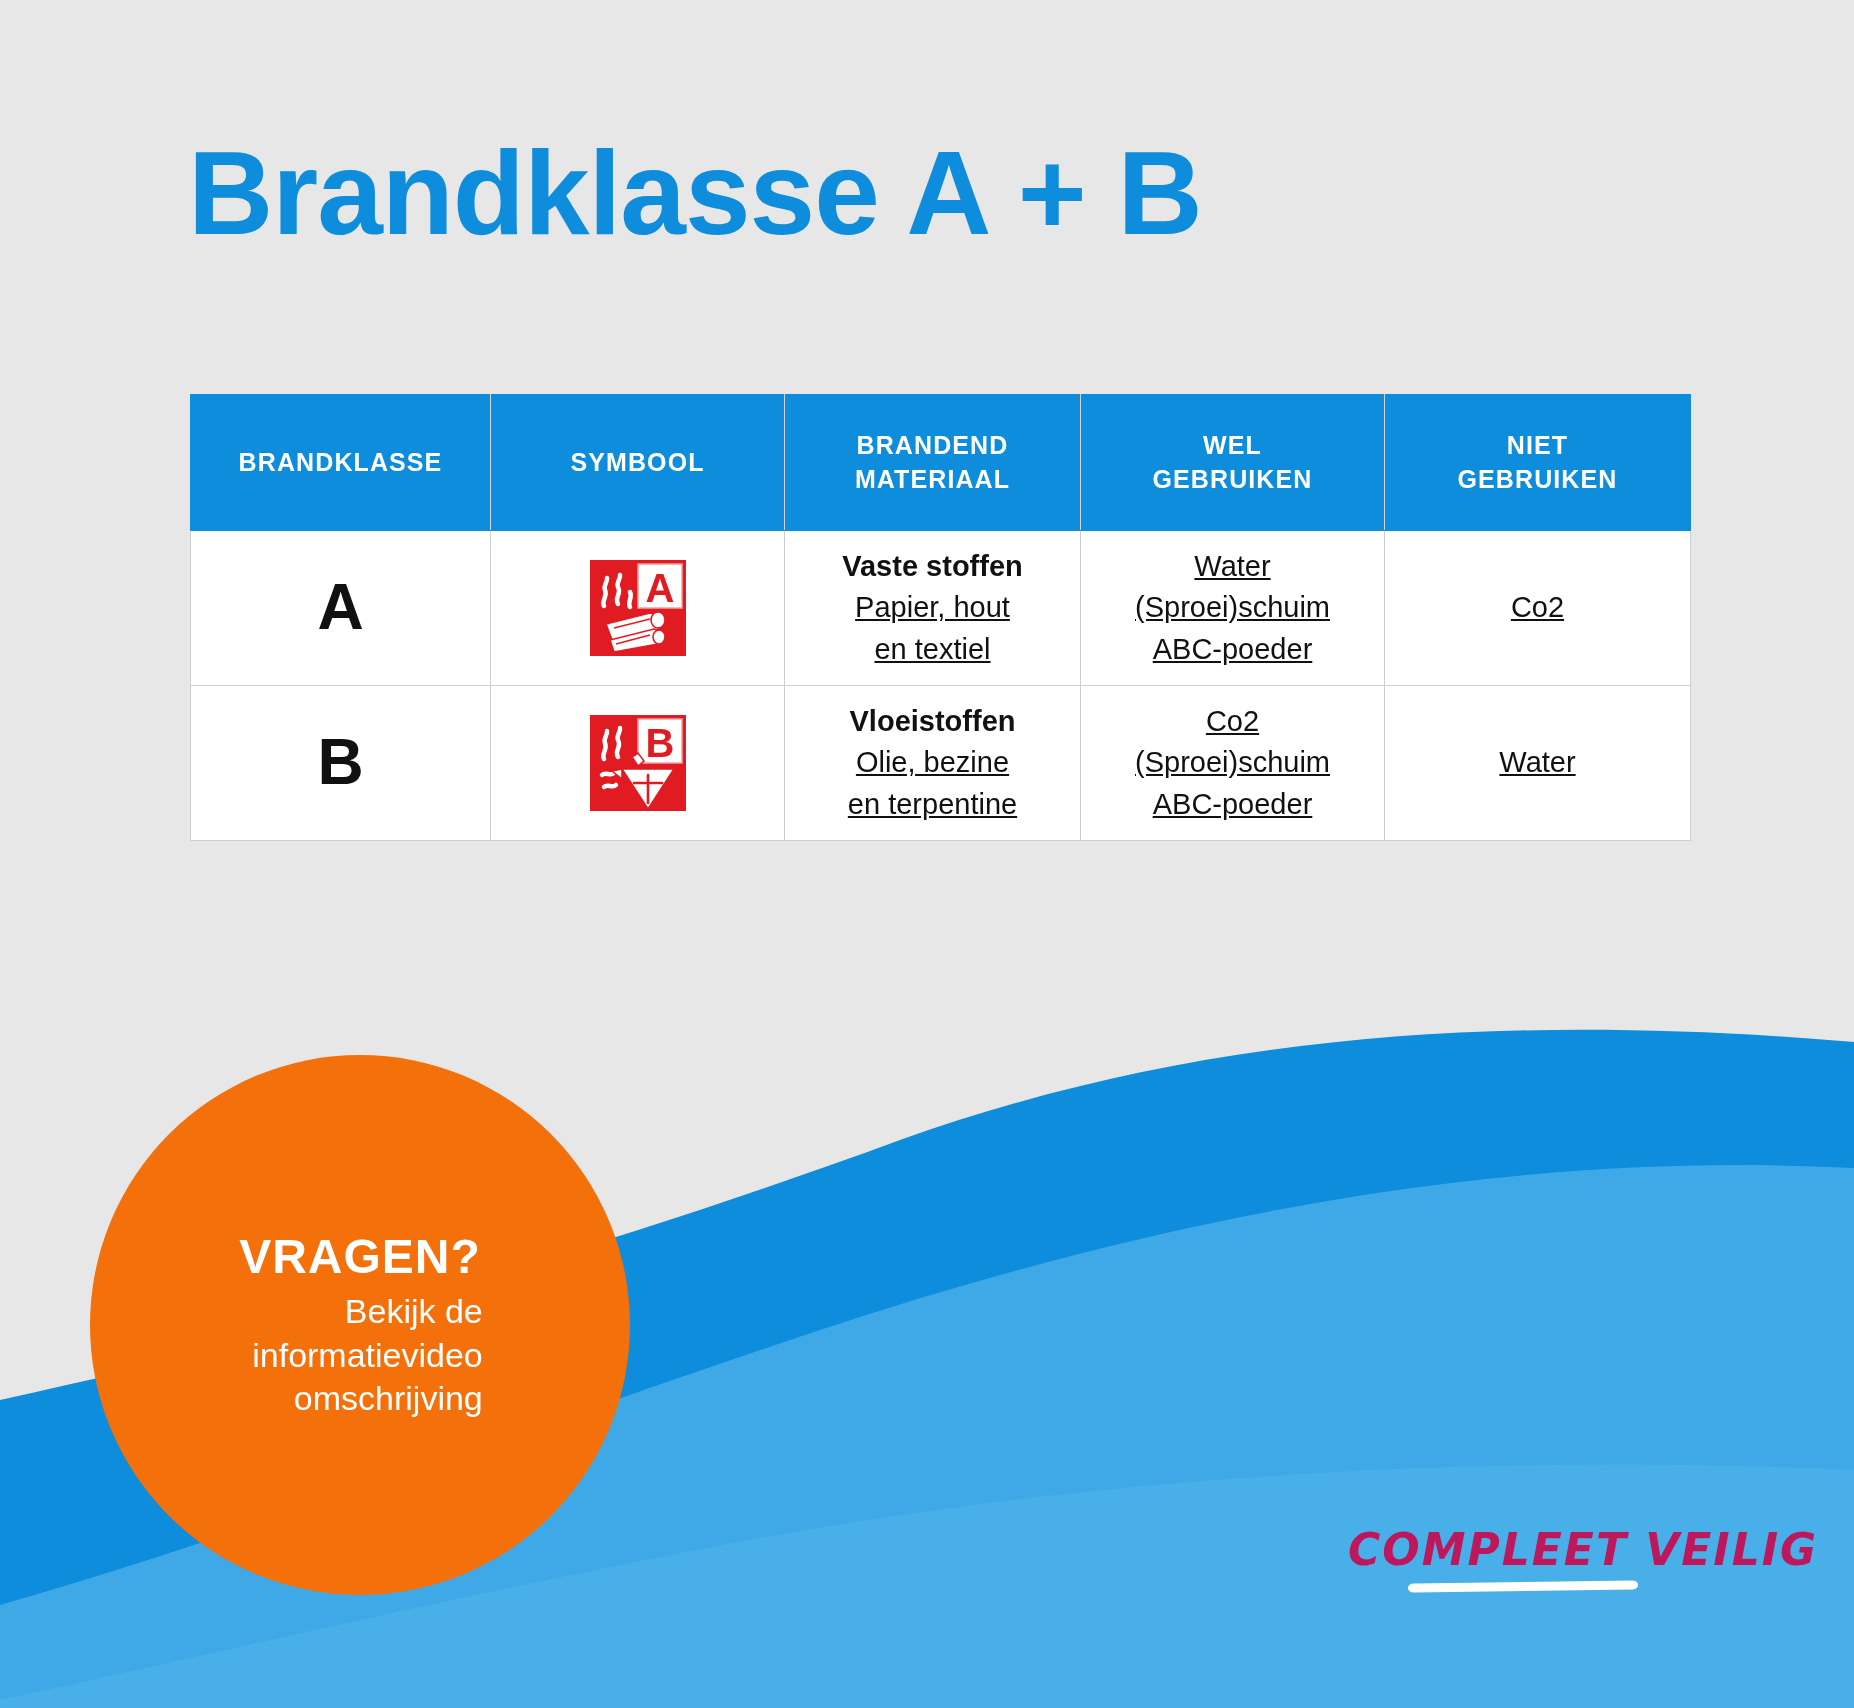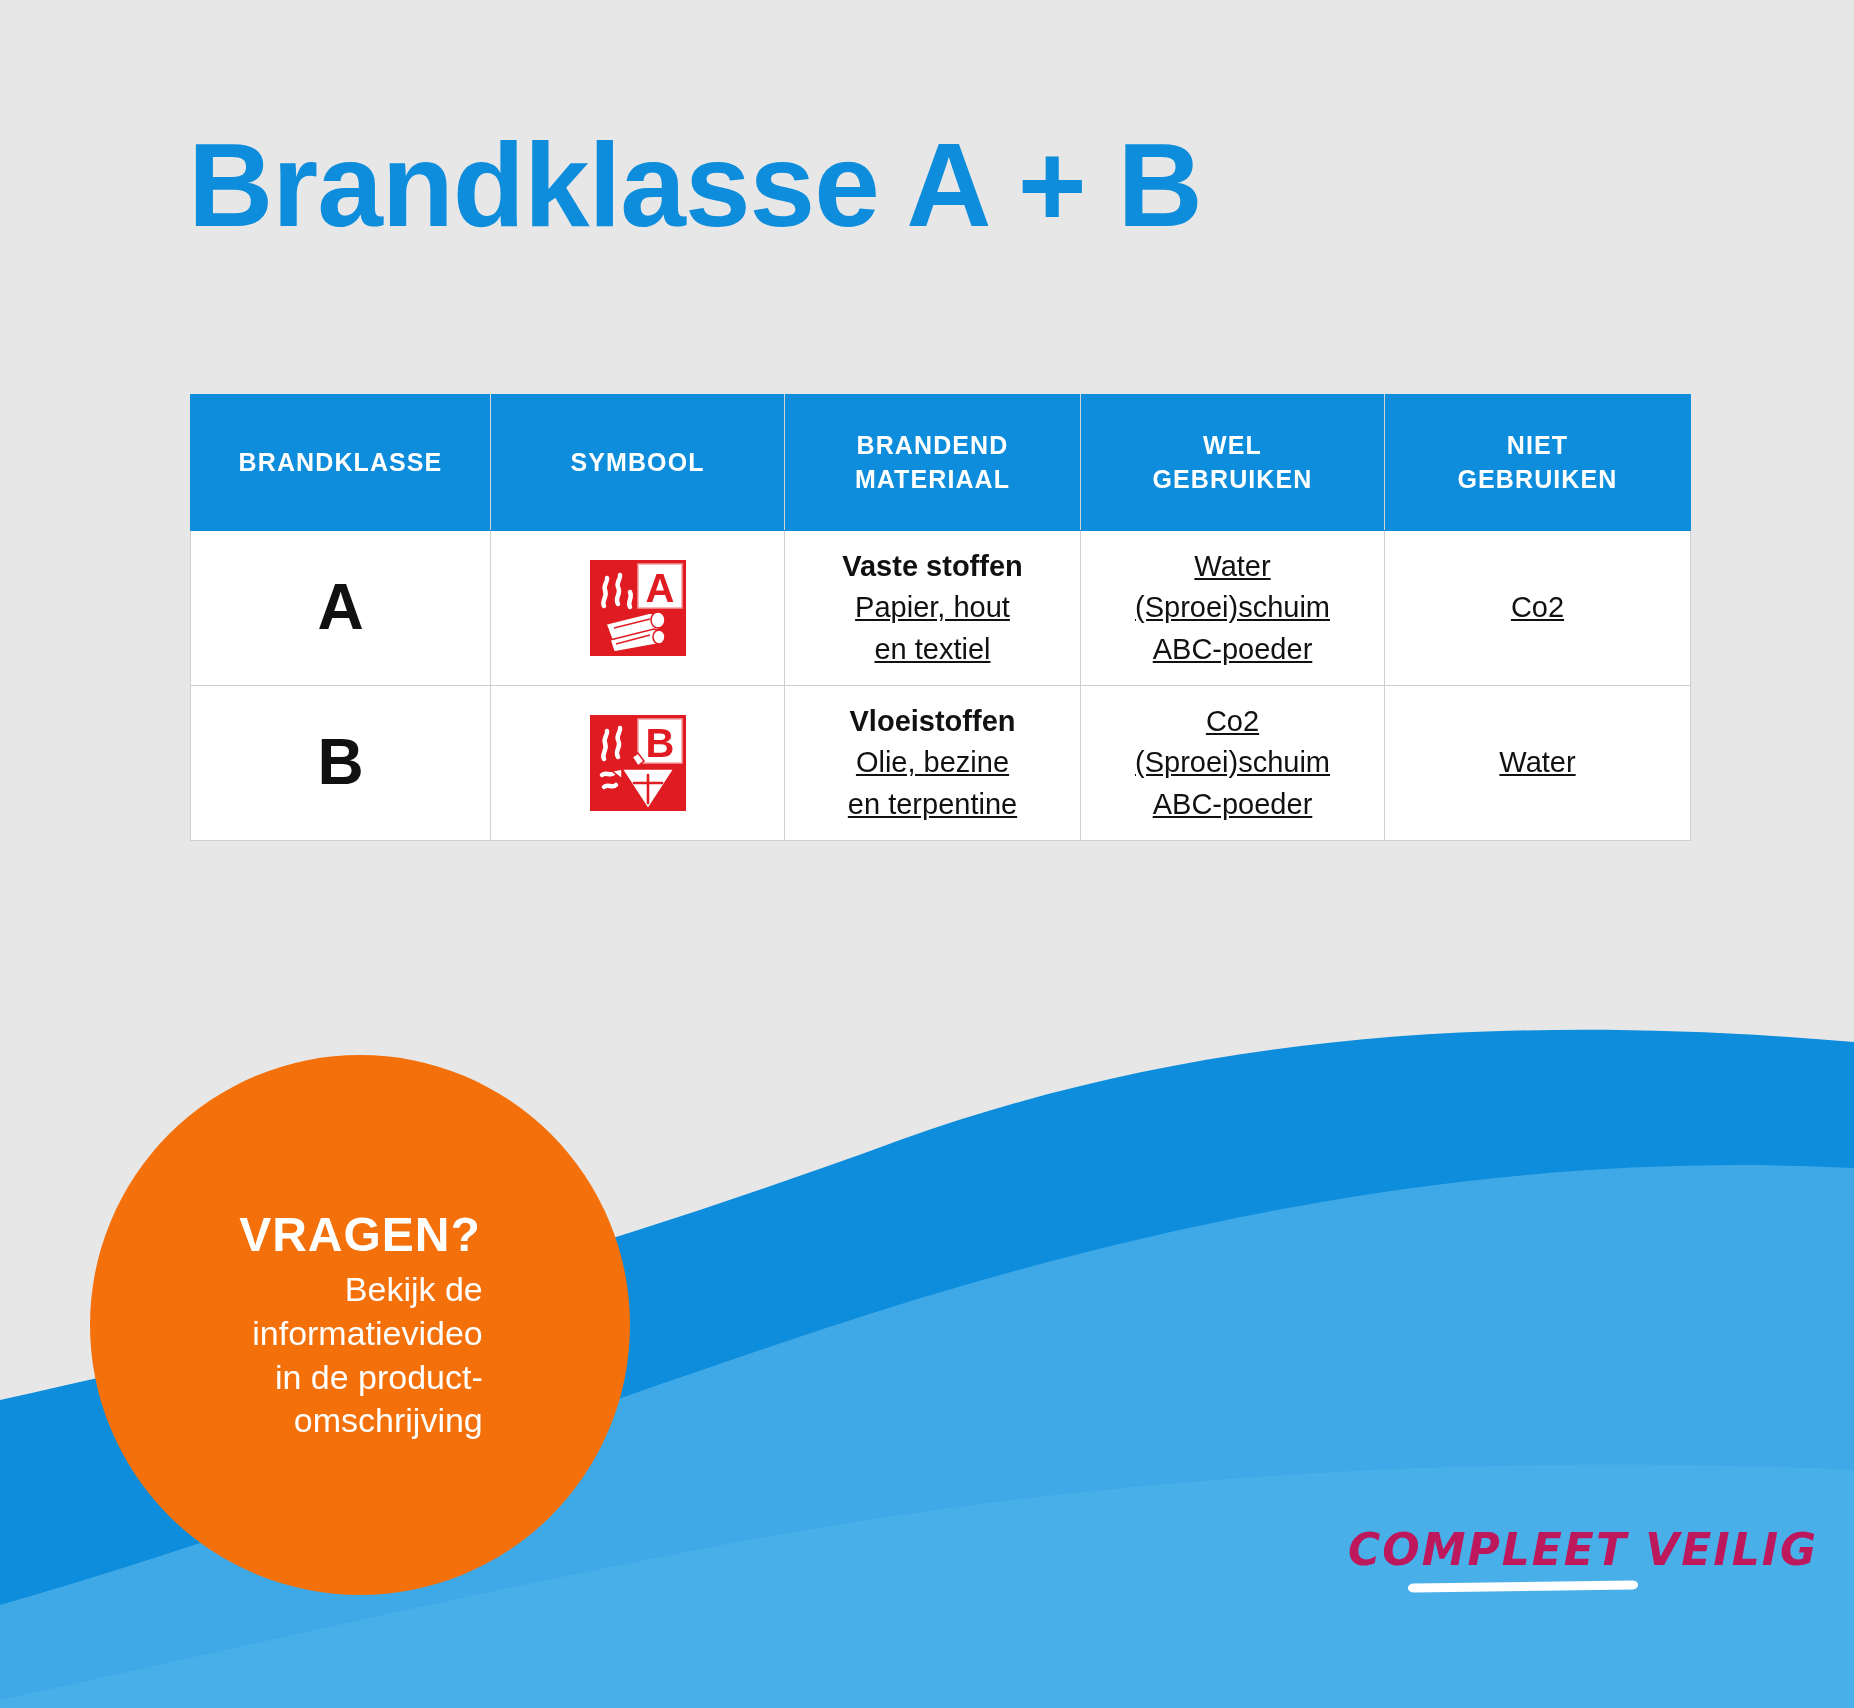--- a/index.html
+++ b/index.html
@@ -10,21 +10,21 @@
     font-family:"Liberation Sans", sans-serif;
     overflow:hidden;
   }
 
   
   #waves { position:absolute; inset:0; width:1854px; height:1708px; z-index:0; }
 
   
   #title {
     position:absolute;
-    left:188px; top:118px;
+    left:188px; top:126px;
     font-size:118px;
     font-weight:700;
     letter-spacing:-1px;
     color:#0d8ddb;
     line-height:1.15;
     white-space:nowrap;
     z-index:3;
   }
 
   
@@ -276,21 +276,20 @@
 
     </tbody>
   </table>
 </div>
 
 <div id="vragen-bubble">
   <div id="vragen-title">VRAGEN?</div>
   <div id="vragen-body">
     <div>Bekijk de</div>
     <div>informatievideo</div>
-    <div>in de product-</div>
     <div>omschrijving</div>
   </div>
 </div>
 
 <div id="brand-logo">
   <div id="brand-text">COMPLEET VEILIG</div>
   <div id="brand-underline"></div>
 </div>
 
 </body></html>

